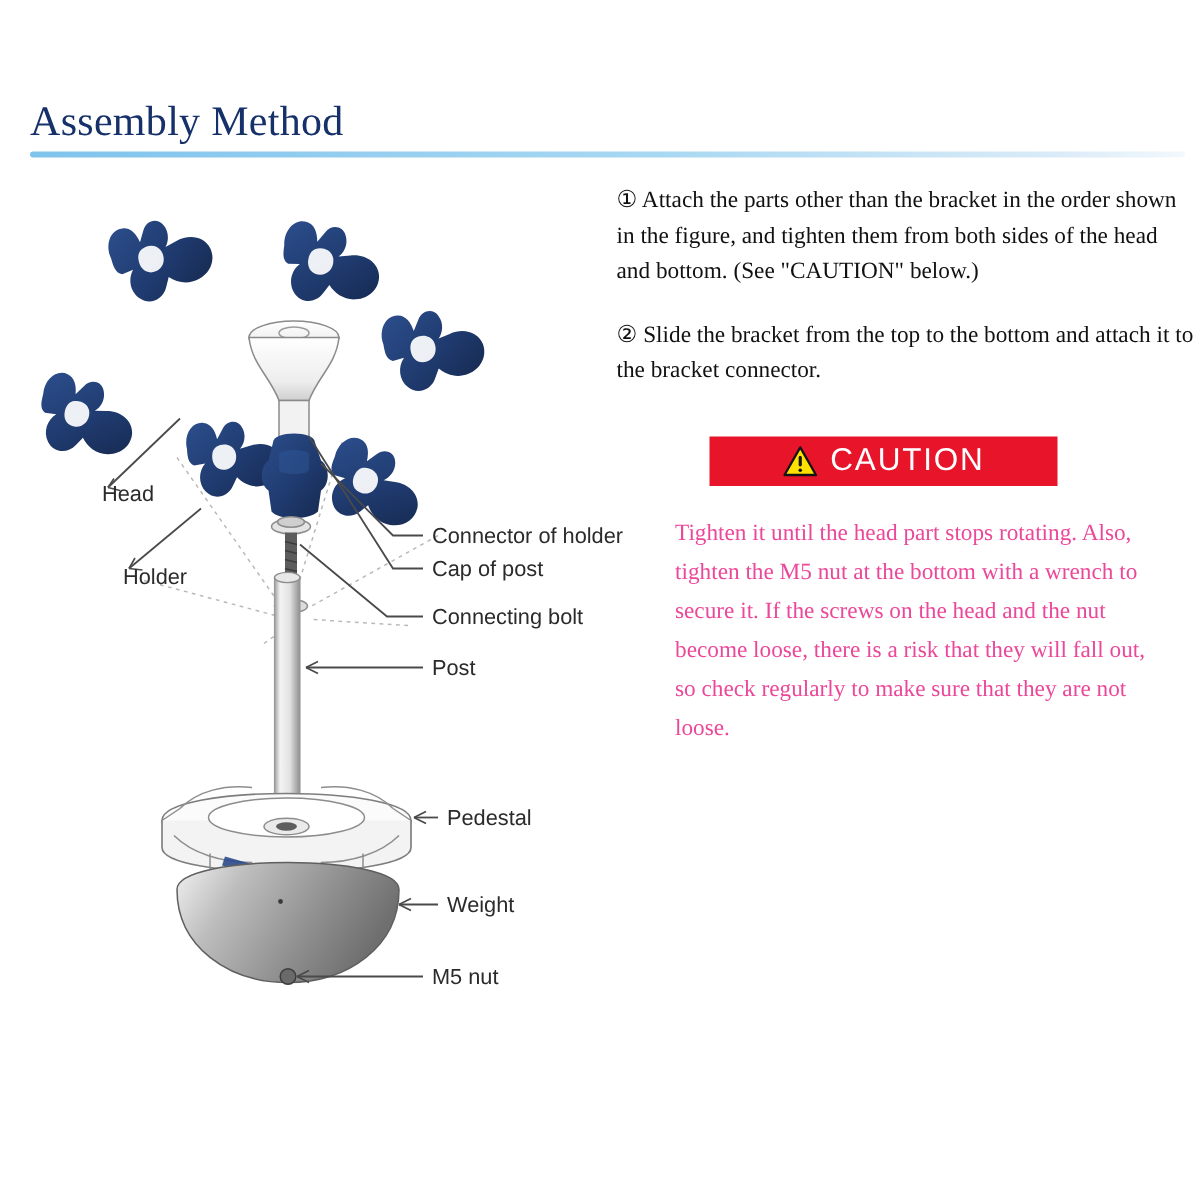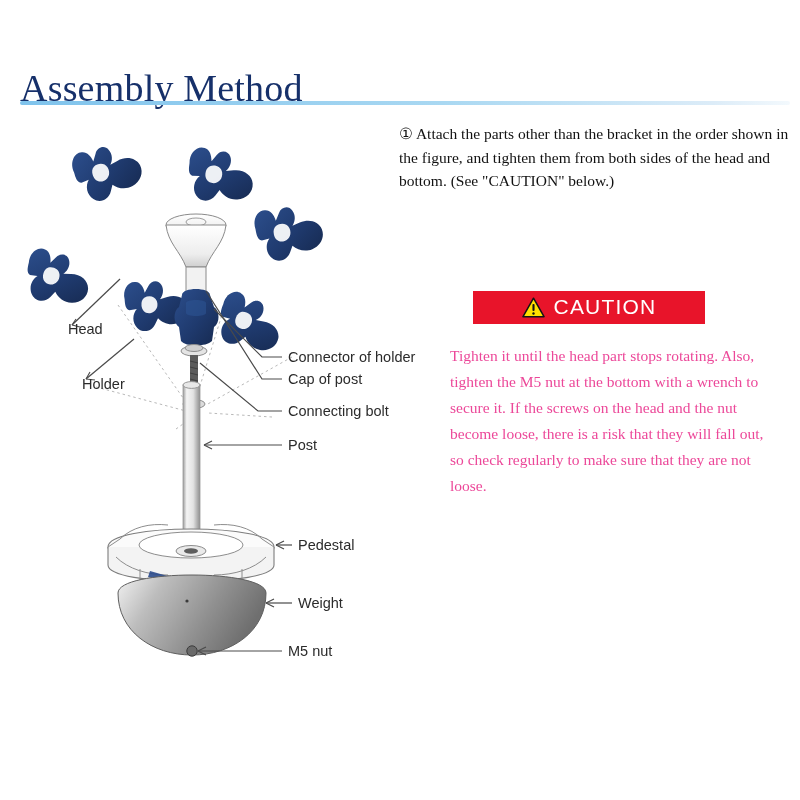--- a/index.html
+++ b/index.html
@@ -7,36 +7,36 @@
     width:800px;height:800px;background:#ffffff;
     font-family:"Liberation Serif", serif;
     position:relative;overflow:hidden;
   }
   .page{position:absolute;inset:0;}
 
   
   .title{
     position:absolute;left:20px;top:66px;
     font-family:"Liberation Serif", serif;
-    font-size:38px;color:#16306a;letter-spacing:.2px;
+    font-size:28px;color:#16306a;letter-spacing:.2px;
     white-space:nowrap;
   }
   .title-rule{
     position:absolute;left:20px;top:101px;width:770px;height:4px;
     background:linear-gradient(to right,#7fc3ec 0%,#a9d8f2 55%,#dcecf8 90%,#f3f9fd 100%);
     border-radius:2px;
   }
 
   
   .instructions{
     position:absolute;left:399px;top:122px;width:398px;
     font-size:15.5px;line-height:23.5px;color:#111;
     font-family:"Liberation Serif", serif;
   }
-  .instructions p{margin:0 0 19px 0;}
+  .instructions p{margin:0 0 19px 12px;}
 
   .caution-banner{
     position:absolute;left:473px;top:291px;width:232px;height:33px;
     background:#e8142a;display:flex;align-items:center;justify-content:center;gap:9px;
   }
   .caution-banner .tri{width:23px;height:21px;display:block;}
   .caution-banner .ctxt{
     font-family:"Liberation Sans", sans-serif;
     font-size:21px;color:#ffffff;letter-spacing:1.2px;line-height:1;
     position:relative;top:-1px;
@@ -60,20 +60,21 @@
 </head>
 <body>
 
 <div class="page">
 
   <div class="title">Assembly Method</div>
   <div class="title-rule"></div>
 
   <div class="instructions">
     <p>① Attach the parts other than the bracket in the order shown in the figure, and tighten them from both sides of the head and bottom. (See "CAUTION" below.)</p>
+    <p>② Slide the bracket from the top to the bottom and attach it to the bracket connector.</p>
   </div>
 
   <div class="caution-banner">
     <svg class="tri" viewBox="0 0 24 22">
       <path d="M12 1.3 L23 20.6 L1 20.6 Z" fill="#ffe000" stroke="#141414" stroke-width="1.6" stroke-linejoin="round"></path>
       <rect x="10.9" y="7.4" width="2.2" height="7.2" rx="1" fill="#141414"></rect>
       <circle cx="12" cy="17.3" r="1.25" fill="#141414"></circle>
     </svg>
     <span class="ctxt">CAUTION</span>
   </div>

